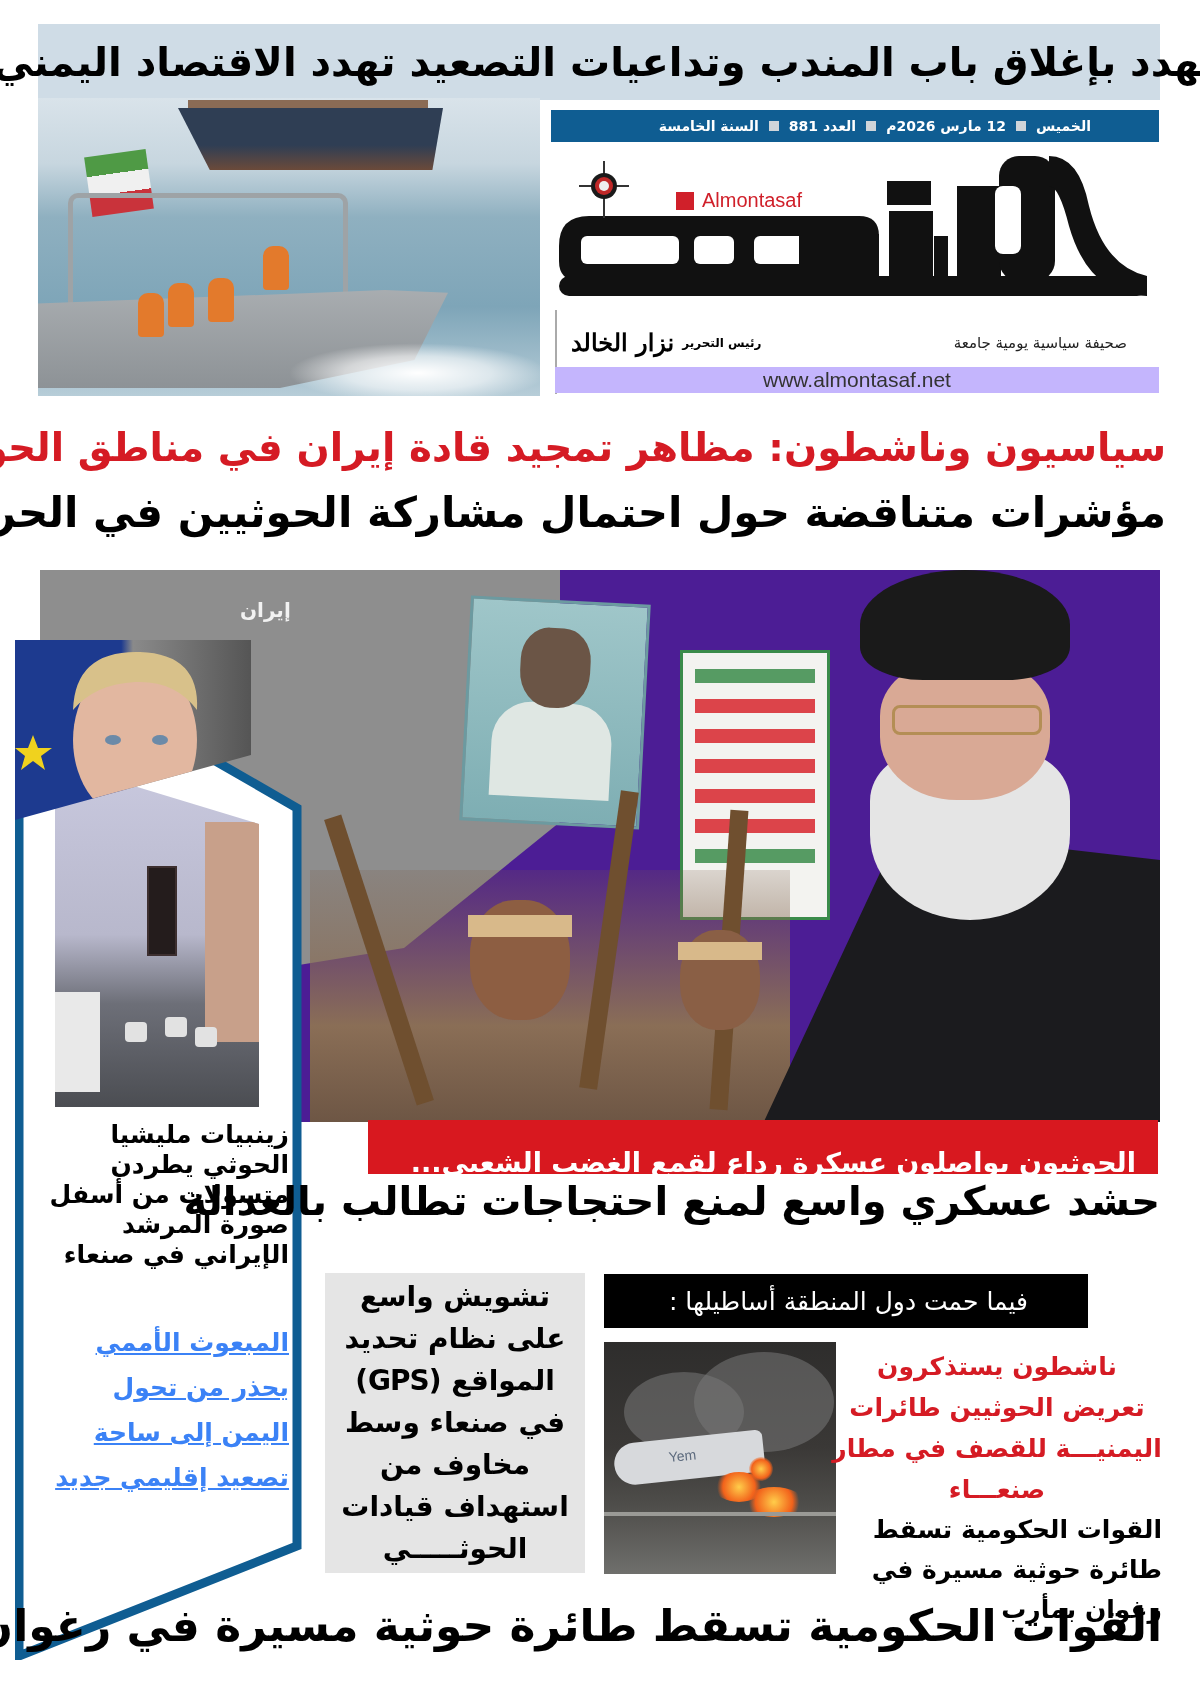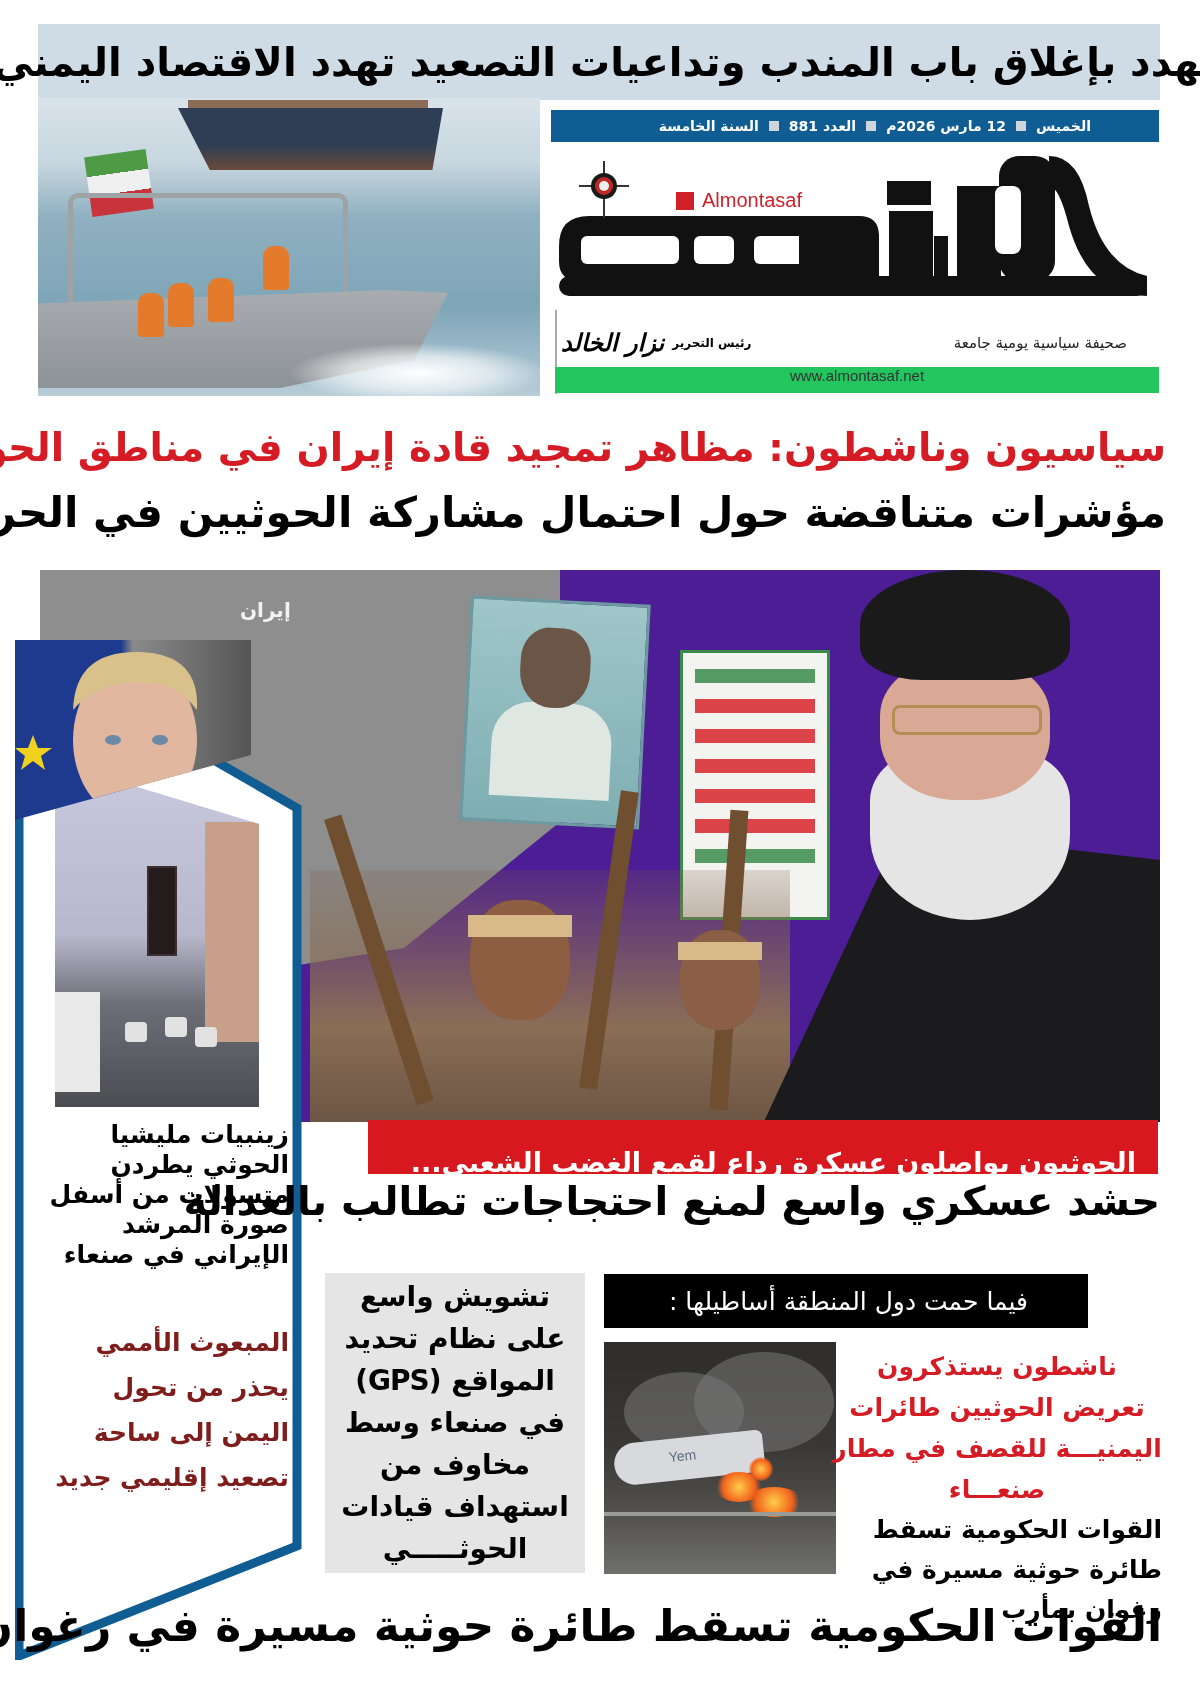--- a/index.html
+++ b/index.html
@@ -26,22 +26,22 @@
   
   #date-bar { left: 551px; top: 110px; width: 608px; height: 32px; background: #0f5d92; color: #fff; display: flex; align-items: center; justify-content: flex-start; padding-right: 68px; gap: 10px; font-size: 14px; font-weight: bold; }
   .sq { display: inline-block; width: 10px; height: 10px; background: #cfd5da; }
   #masthead { left: 551px; top: 142px; width: 608px; height: 254px; background: #fff; }
   .logo-word { right: 12px; top: 4px; width: 588px; height: 175px; }
   #brand-latin { left: 125px; top: 47px; font-family: "Liberation Sans", sans-serif; font-size: 20px; color: #d0202a; direction: ltr; display: flex; align-items: center; gap: 8px; }
   #brand-latin .red-sq { width: 18px; height: 18px; background: #d0202a; display: inline-block; }
   #tagline { right: 32px; top: 192px; font-size: 15px; color: #222; }
   #editor { left: 10px; top: 186px; display: flex; align-items: center; gap: 8px; }
   #editor .lbl { font-size: 12px; font-weight: bold; }
-  #editor .nm { font-family: "DejaVu Serif", serif; font-size: 24px; font-style: italic; font-weight: bold; }
-  #url-bar { left: 4px; top: 225px; width: 604px; height: 26px; background: #22c55e; display: flex; align-items: flex-start; justify-content: center; direction: ltr; font-family: "Liberation Sans", sans-serif; font-size: 15px; color: #333; }
+  #editor .nm { font-family: "DejaVu Serif", serif; font-size: 24px; font-weight: bold; margin-left: 10px; }
+  #url-bar { left: 4px; top: 225px; width: 604px; height: 26px; background: #c4b5fd; display: flex; align-items: center; justify-content: center; direction: ltr; font-family: "Liberation Sans", sans-serif; font-size: 21px; color: #333; }
   .mast-frame { left: 4px; top: 168px; width: 2px; height: 84px; background: #aaa; }
 
   
   #red-headline { left: 36px; top: 425px; width: 1130px; text-align: right; }
   #red-headline span { font-size: 39px; color: #d51b24; }
   #black-headline { left: 30px; top: 488px; width: 1136px; text-align: right; }
   #black-headline span { font-size: 42px; color: #000; }
 
   
   #main-photo { left: 40px; top: 570px; width: 1120px; height: 552px; overflow: hidden; background: #4c1d95; }
@@ -67,21 +67,21 @@
 
   
   #sidebar { left: 15px; top: 640px; width: 290px; height: 1020px; }
   #sidebar svg { position: absolute; left: 0; top: 0; }
   #street-photo { left: 40px; top: 122px; width: 204px; height: 345px; overflow: hidden; background: linear-gradient(180deg, #c9c9df 0%, #b8b8cc 50%, #6d6f78 70%, #4b4d52 100%); clip-path: polygon(0 0, 100% 62px, 100% 100%, 0 100%); }
   .billboard { left: 92px; top: 104px; width: 30px; height: 90px; background: #241c1c; border: 2px solid #3d2f2f; }
   .bldg { left: 150px; top: 60px; width: 54px; height: 220px; background: #c8a08a; }
   .van { left: 0; top: 230px; width: 45px; height: 100px; background: #e9e9e9; }
   .car { width: 22px; height: 20px; background: #e2e2e2; border-radius: 4px; }
   #sidebar-story-1 { right: 16px; top: 480px; width: 240px; text-align: right; font-size: 25px; line-height: 30px; }
-  #sidebar-story-2 { right: 16px; top: 680px; width: 250px; text-align: right; font-size: 25px; line-height: 45px; color: #7f1d1d; }
+  #sidebar-story-2 { right: 16px; top: 680px; width: 250px; text-align: right; font-size: 25px; line-height: 45px; color: #3b82f6; text-decoration: underline; }
   #envoy-photo { left: 40px; top: 705px; width: 236px; height: 180px; }
 
   
   #red-kicker { left: 368px; top: 1120px; width: 790px; height: 54px; background: #d8181f; color: #fff; display: flex; align-items: center; justify-content: flex-start; padding-right: 22px; }
   #red-kicker span { font-size: 27px; margin-top: 31px; }
   #protest-headline { left: 340px; top: 1178px; width: 820px; text-align: right; }
   #protest-headline span { font-size: 40px; margin-top: 25px; }
 
   #gps-box { left: 325px; top: 1273px; width: 260px; height: 300px; background: #e5e5e5; display: flex; align-items: center; justify-content: center; text-align: center; padding: 10px; }
   #gps-box span { font-size: 28px; line-height: 42px; white-space: normal; }

